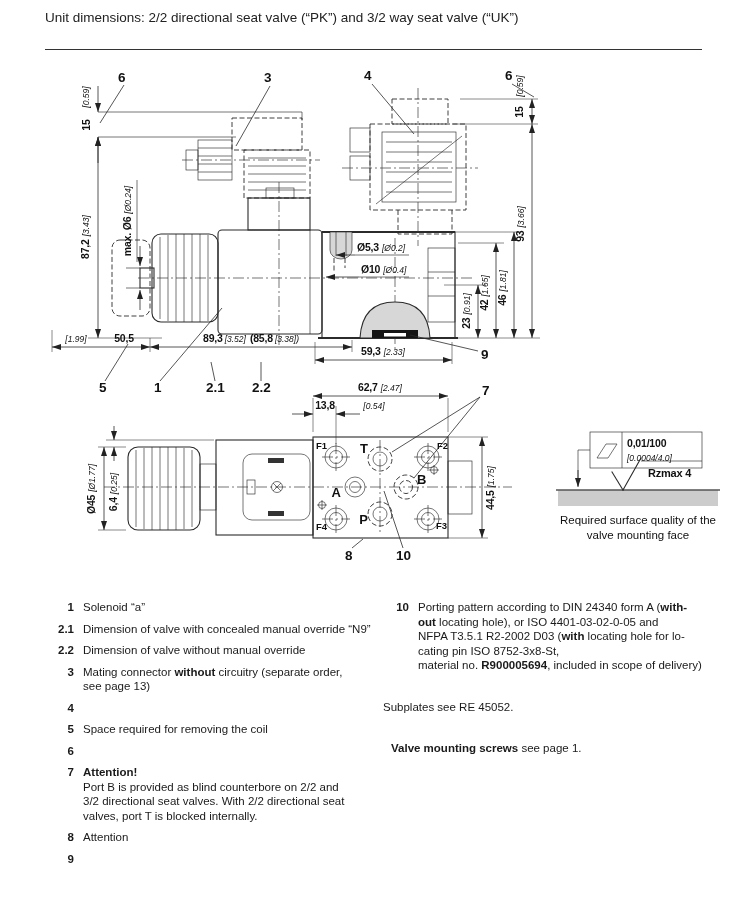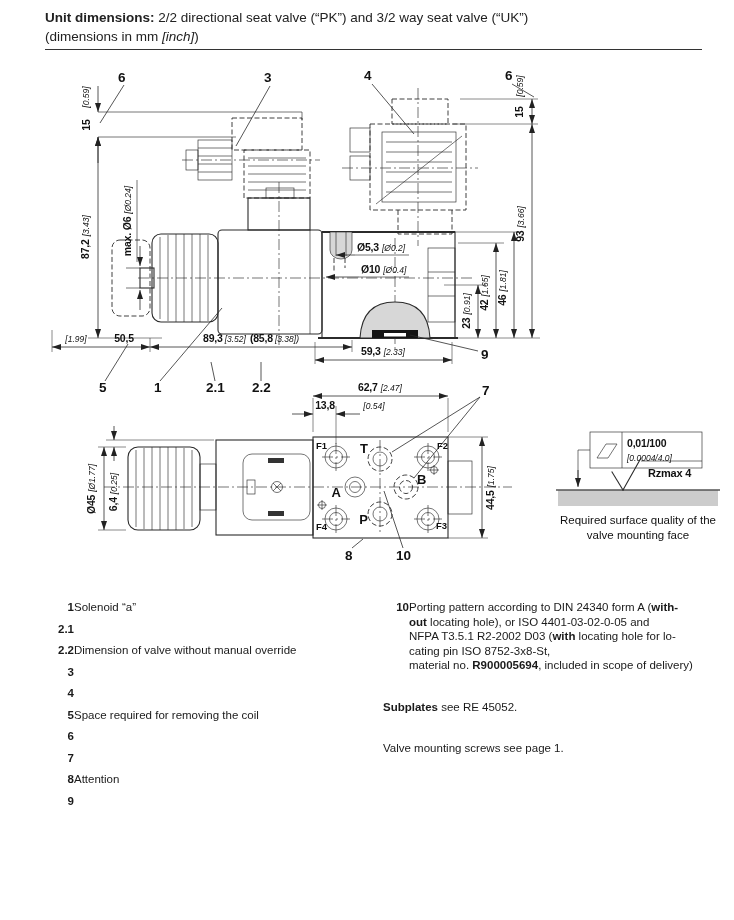--- a/index.html
+++ b/index.html
@@ -25,31 +25,30 @@
   .tc{font:bold 13.5px "Liberation Sans",sans-serif;}
   .tp{font:bold 13px "Liberation Sans",sans-serif;}
   .tf{font:bold 9.5px "Liberation Sans",sans-serif;}
   .tn{font:11.5px "Liberation Sans",sans-serif;}
   
   .legend-col{position:absolute;font-size:11.5px;line-height:14.5px;color:#1a1a1a;}
   #legend-left{left:48px;top:600px;width:330px;}
   #legend-right{left:383px;top:600px;width:345px;}
   .li{display:flex;margin-bottom:7px;}
   .li .num{width:26px;text-align:right;font-weight:bold;flex-shrink:0;}
-  .li .txt{}
+  .li .txt{margin-left:9px;}
   .note{margin-top:27px;}
 </style>
 </head>
 <body>
 
 <div id="page">
 
   <div id="title-block">
-    <div><span style="font-weight: bold;">Unit dimensions:</span><span> 2/2 directional seat valve (“PK”) and 3/2 way seat valve (“UK”)</span></div>
-    <div><span>(dimensions in mm </span><span style="font-style: italic;">[inch]</span><span>)</span></div>
+    <div><span style="font-weight: normal;">Unit dimensions:</span><span> 2/2 directional seat valve (“PK”) and 3/2 way seat valve (“UK”)</span></div>
   </div>
   <div id="title-rule"></div>
 
   <svg id="drawing" width="734" height="598" viewBox="0 0 734 598">
     <defs>
       <marker id="ar" orient="auto-start-reverse" markerWidth="10" markerHeight="8" refX="9" refY="3" markerUnits="userSpaceOnUse">
         <path d="M0,0 L9,3 L0,6 z" fill="#222"></path>
       </marker>
     </defs>
 
@@ -413,52 +412,55 @@
     </g>
   </svg>
 
   <div id="legend-left" class="legend-col">
     <div class="li">
         <span class="num">1</span>
         <span class="txt"><span>Solenoid “a”</span></span>
       </div>
     <div class="li">
         <span class="num">2.1</span>
+        <span class="txt"><span>Dimension of valve with concealed manual override “N9”</span></span>
       </div>
     <div class="li">
         <span class="num">2.2</span>
         <span class="txt"><span>Dimension of valve without manual override</span></span>
       </div>
     <div class="li">
         <span class="num">3</span>
+        <span class="txt"><span>Mating connector </span><span style="font-weight: bold;">without</span><span> circuitry (separate order,</span><br><span>see page 13)</span></span>
       </div>
     <div class="li">
         <span class="num">4</span>
       </div>
     <div class="li">
         <span class="num">5</span>
         <span class="txt"><span>Space required for removing the coil</span></span>
       </div>
     <div class="li">
         <span class="num">6</span>
       </div>
     <div class="li">
         <span class="num">7</span>
+        <span class="txt"><span style="font-weight: bold;">Attention!</span><br><span>Port B is provided as blind counterbore on 2/2 and</span><br><span>3/2 directional seat valves. With 2/2 directional seat</span><br><span>valves, port T is blocked internally.</span></span>
       </div>
     <div class="li">
         <span class="num">8</span>
         <span class="txt"><span>Attention</span></span>
       </div>
     <div class="li">
         <span class="num">9</span>
       </div>
   </div>
 
   <div id="legend-right" class="legend-col">
     <div class="li">
         <span class="num">10</span>
         <span class="txt"><span>Porting pattern according to DIN 24340 form A (</span><span style="font-weight: bold;">with-</span><br><span style="font-weight: bold;">out</span><span> locating hole), or ISO 4401-03-02-0-05 and</span><br><span>NFPA T3.5.1 R2-2002 D03 (</span><span style="font-weight: bold;">with</span><span> locating hole for lo-</span><br><span>cating pin ISO 8752-3x8-St,</span><br><span>material no. </span><span style="font-weight: bold;">R900005694</span><span>, included in scope of delivery)</span></span>
       </div>
-    <div class="note"><span style="font-weight: bold;">Subplates</span><span> see RE 45052.</span></div>
-    <div class="note"><span style="font-weight: normal;">Valve mounting screws</span><span> see page 1.</span></div>
+    <div class="note"><span style="font-weight: normal;">Subplates</span><span> see RE 45052.</span></div>
+    <div class="note"><span style="font-weight: bold; margin-left: 8px;">Valve mounting screws</span><span> see page 1.</span></div>
   </div>
 
 </div>
 
 </body></html>

